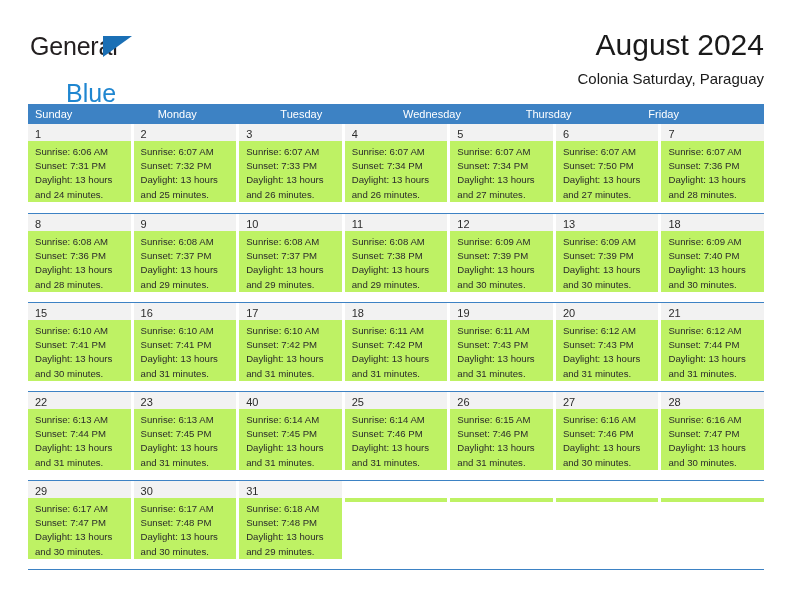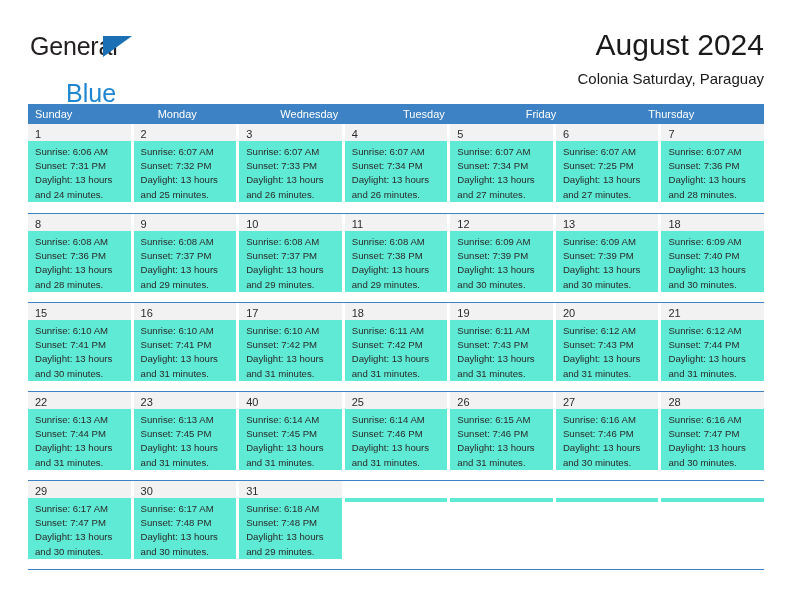--- a/index.html
+++ b/index.html
@@ -133,21 +133,21 @@
     padding-left: 7px;
     box-sizing: border-box;
   }
   .day-num {
     font-size: 11px;
     color: #2b2b2b;
     line-height: 17px;
   }
   .day-body {
     padding: 4px 5px 0 7px;
-    background: #5eead4;
+    background: #bef264;
   }
   .day-line {
     font-size: 9.6px;
     color: #2b2b2b;
     line-height: 14.2px;
     white-space: nowrap;
   }
   .day-cell.empty .day-num-strip {
     background: #ffffff;
   }
@@ -174,24 +174,24 @@
       <div class="cal-subtitle">Colonia Saturday, Paraguay</div>
     </div>
 
   </div>
 
   <div class="calendar">
 
     <div class="dow-row">
       <div class="dow">Sunday</div>
       <div class="dow">Monday</div>
+      <div class="dow">Tuesday</div>
       <div class="dow">Wednesday</div>
-      <div class="dow">Tuesday</div>
+      <div class="dow">Thursday</div>
       <div class="dow">Friday</div>
-      <div class="dow">Thursday</div>
     </div>
 
     <div id="weeks-container">
         <div class="week">
           <div class="day-cell">
             <div class="day-num-strip"><span class="day-num">1</span></div>
             <div class="day-body">
               <div class="day-line">Sunrise: 6:06 AM</div>
               <div class="day-line">Sunset: 7:31 PM</div>
               <div class="day-line">Daylight: 13 hours</div>
@@ -231,21 +231,21 @@
               <div class="day-line">Sunrise: 6:07 AM</div>
               <div class="day-line">Sunset: 7:34 PM</div>
               <div class="day-line">Daylight: 13 hours</div>
               <div class="day-line">and 27 minutes.</div>
             </div>
           </div>
           <div class="day-cell">
             <div class="day-num-strip"><span class="day-num">6</span></div>
             <div class="day-body">
               <div class="day-line">Sunrise: 6:07 AM</div>
-              <div class="day-line">Sunset: 7:25 PM</div>
+              <div class="day-line">Sunset: 7:50 PM</div>
               <div class="day-line">Daylight: 13 hours</div>
               <div class="day-line">and 27 minutes.</div>
             </div>
           </div>
           <div class="day-cell">
             <div class="day-num-strip"><span class="day-num">7</span></div>
             <div class="day-body">
               <div class="day-line">Sunrise: 6:07 AM</div>
               <div class="day-line">Sunset: 7:36 PM</div>
               <div class="day-line">Daylight: 13 hours</div>

